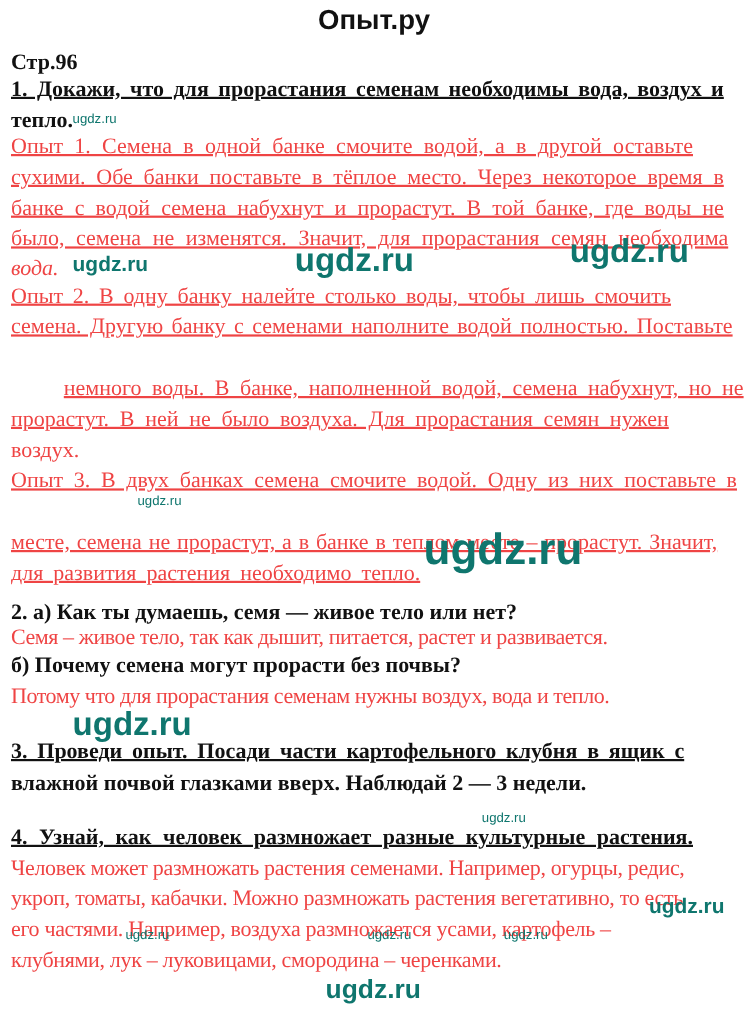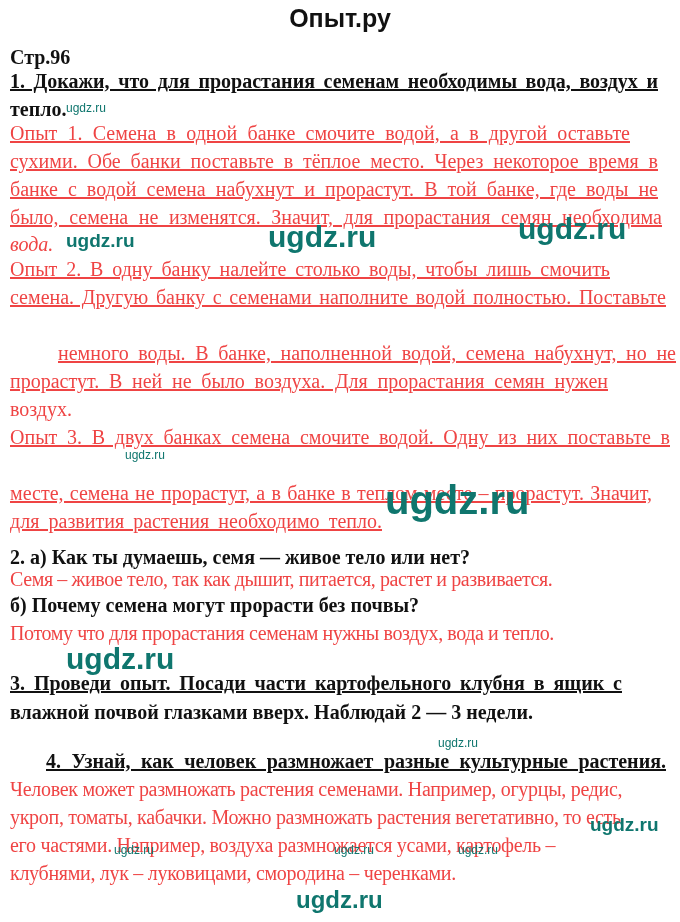--- a/index.html
+++ b/index.html
@@ -52,21 +52,21 @@
   <div class="line justify" style="top:510px; width:372px;">для развития растения необходимо тепло.</div>
 
   <div class="line bold" style="top:514px;margin-top:32px;">2. а) Как ты думаешь, семя — живое тело или нет?</div>
   <div class="line" style="top:568px; letter-spacing:-0.4px;">Семя – живое тело, так как дышит, питается, растет и развивается.</div>
   <div class="line bold" style="top:594px;">б) Почему семена могут прорасти без почвы?</div>
   <div class="line" style="top:622px; letter-spacing:-0.4px;">Потому что для прорастания семенам нужны воздух, вода и тепло.</div>
 
   <div class="line bold justify" style="top:672px; width:612px;">3. Проведи опыт. Посади части картофельного клубня в ящик с</div>
   <div class="line bold" style="top:701px;">влажной почвой глазками вверх. Наблюдай 2 — 3 недели.</div>
 
-  <div class="line bold justify" style="top:750px; width:620px;margin-left:36px;">4. Узнай, как человек размножает разные культурные растения.</div>
+  <div class="line bold justify" style="top:750px; width:620px;">4. Узнай, как человек размножает разные культурные растения.</div>
   <div class="line" style="top:778px; letter-spacing:-0.3px;">Человек может размножать растения семенами. Например, огурцы, редис,</div>
   <div class="line" style="top:806px; letter-spacing:-0.3px;">укроп, томаты, кабачки. Можно размножать растения вегетативно, то есть</div>
   <div class="line" style="top:834px; letter-spacing:-0.3px;">его частями. Например, воздуха размножается усами, картофель –</div>
   <div class="line" style="top:862px; letter-spacing:-0.3px;">клубнями, лук – луковицами, смородина – черенками.</div>
 
   <div class="wm sm" style="left:66px; top:101px;">ugdz.ru</div>
   <div class="wm md" style="left:66px; top:230px;">ugdz.ru</div>
   <div class="wm lg" style="left:268px; top:220px;">ugdz.ru</div>
   <div class="wm lg" style="left:518px; top:212px;">ugdz.ru</div>
   <div class="wm sm" style="left:125px; top:448px;">ugdz.ru</div>

